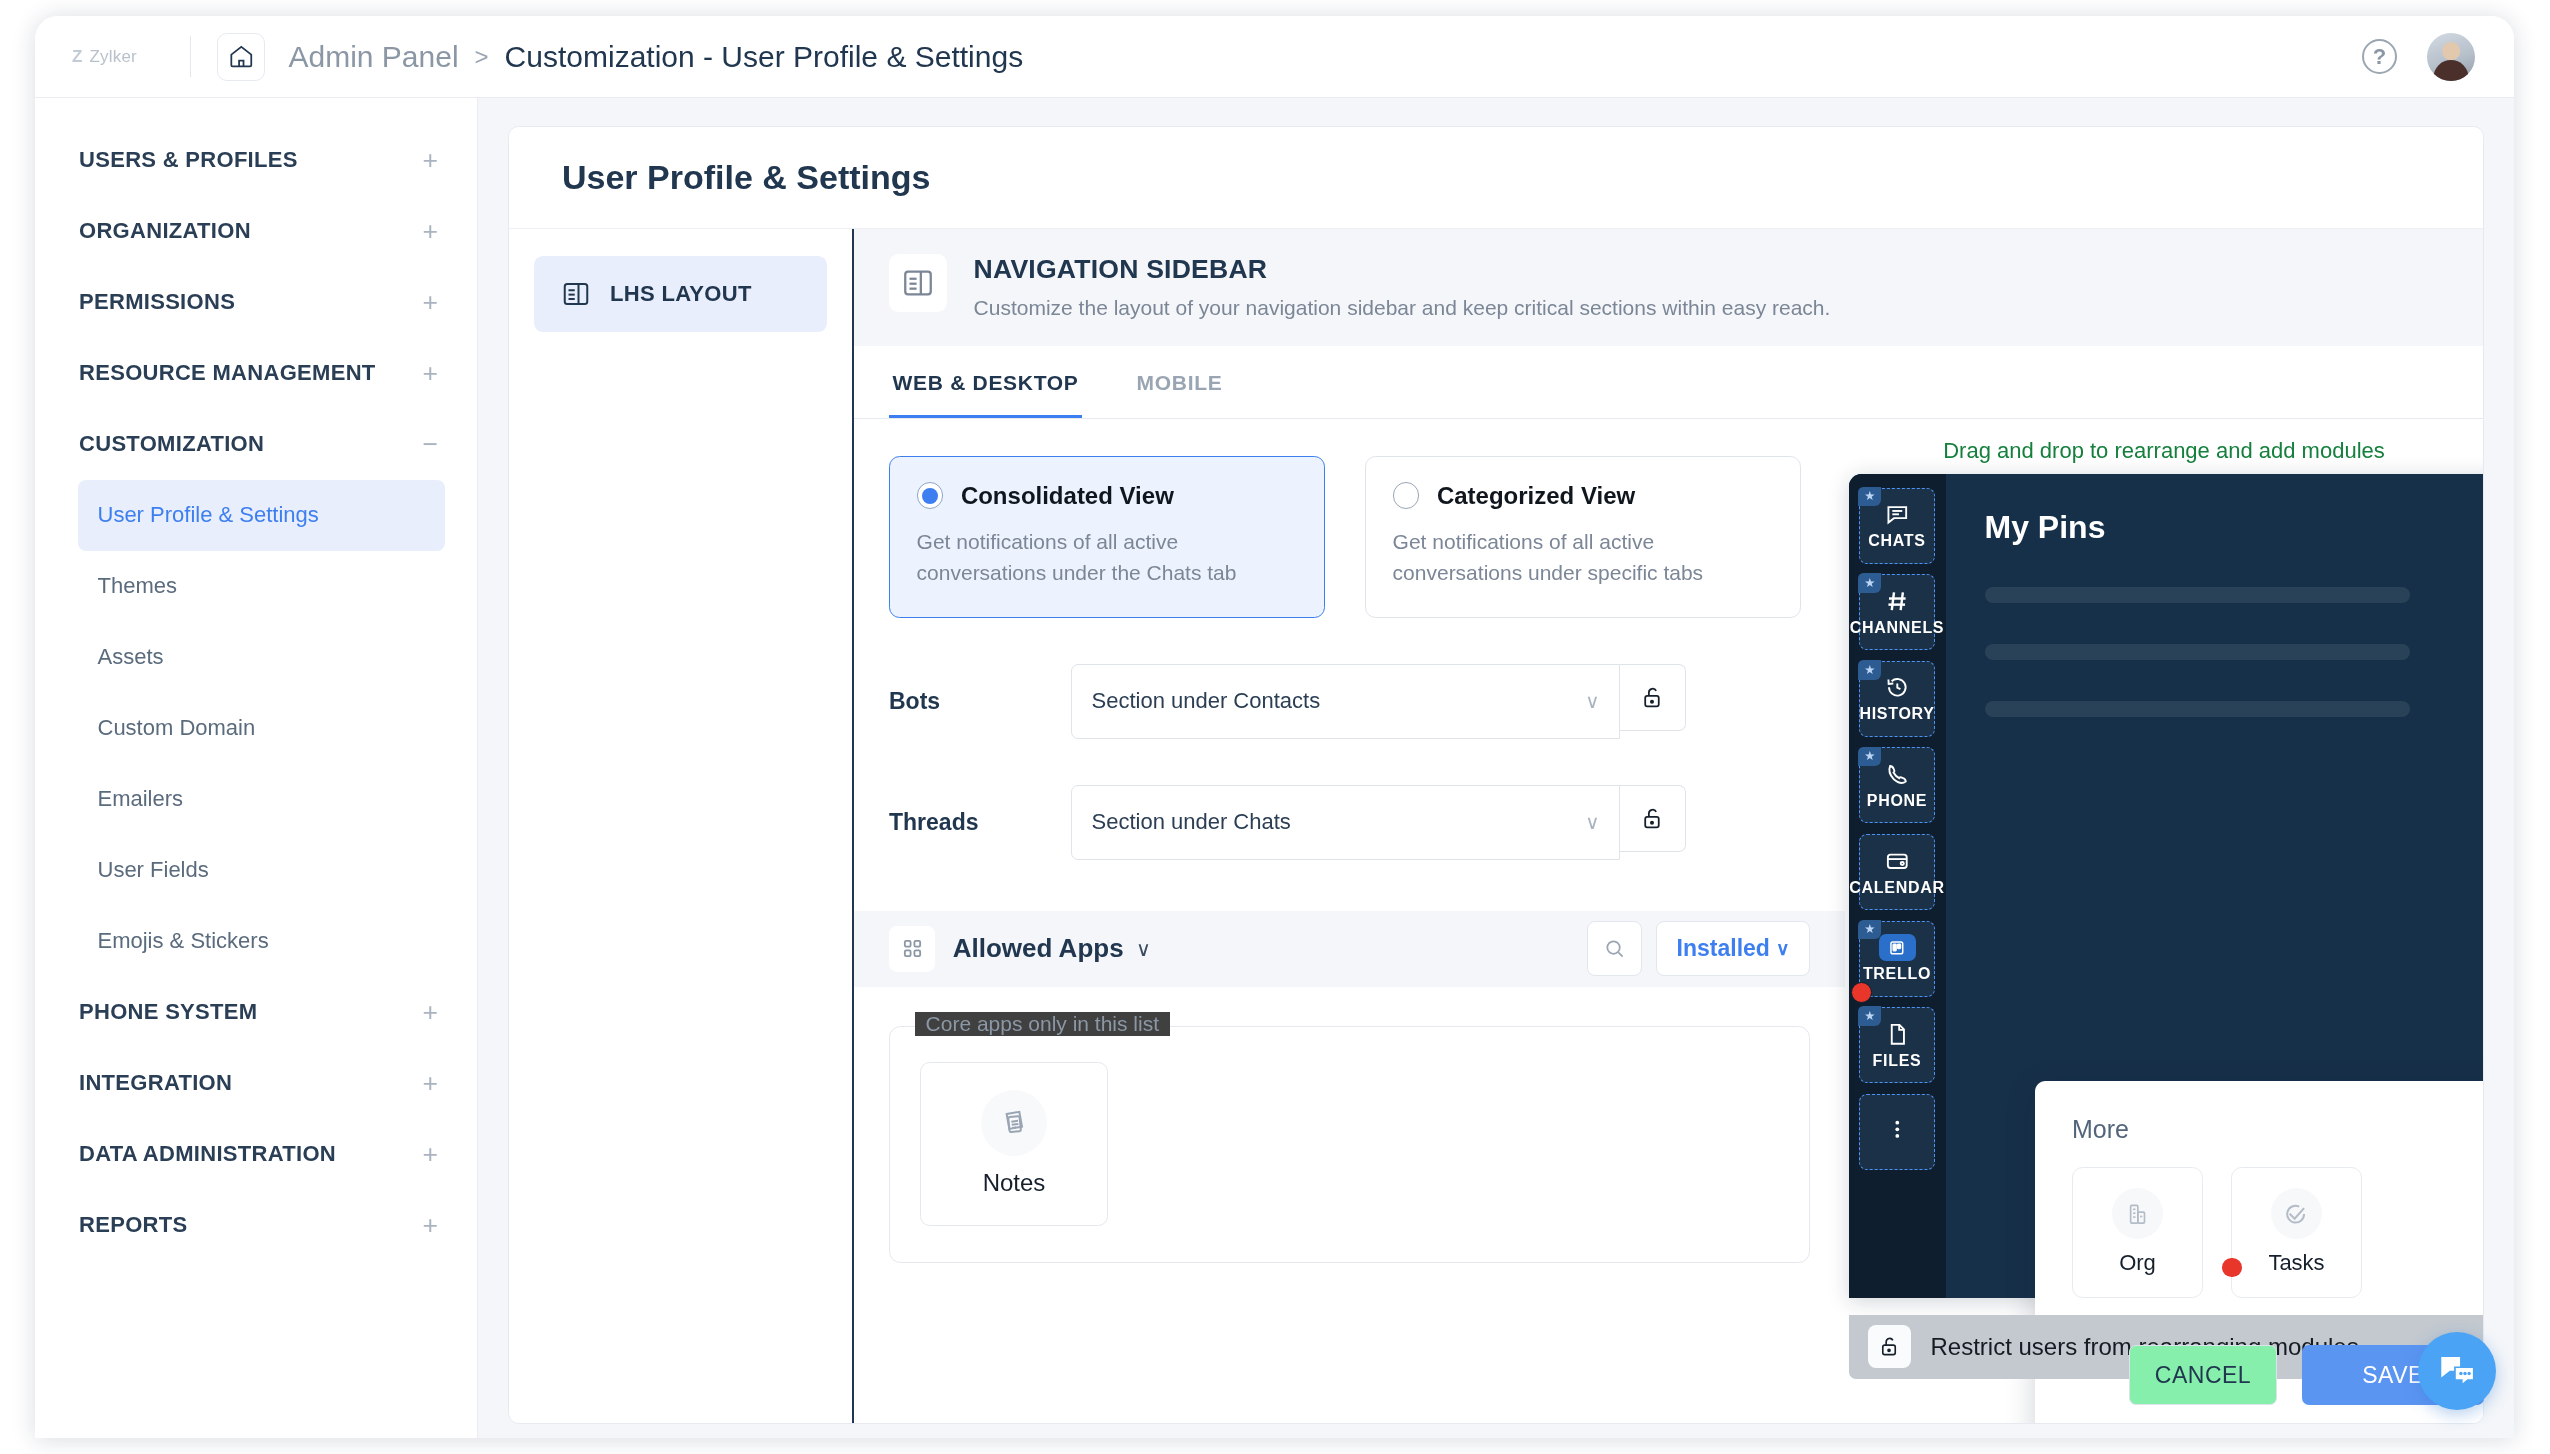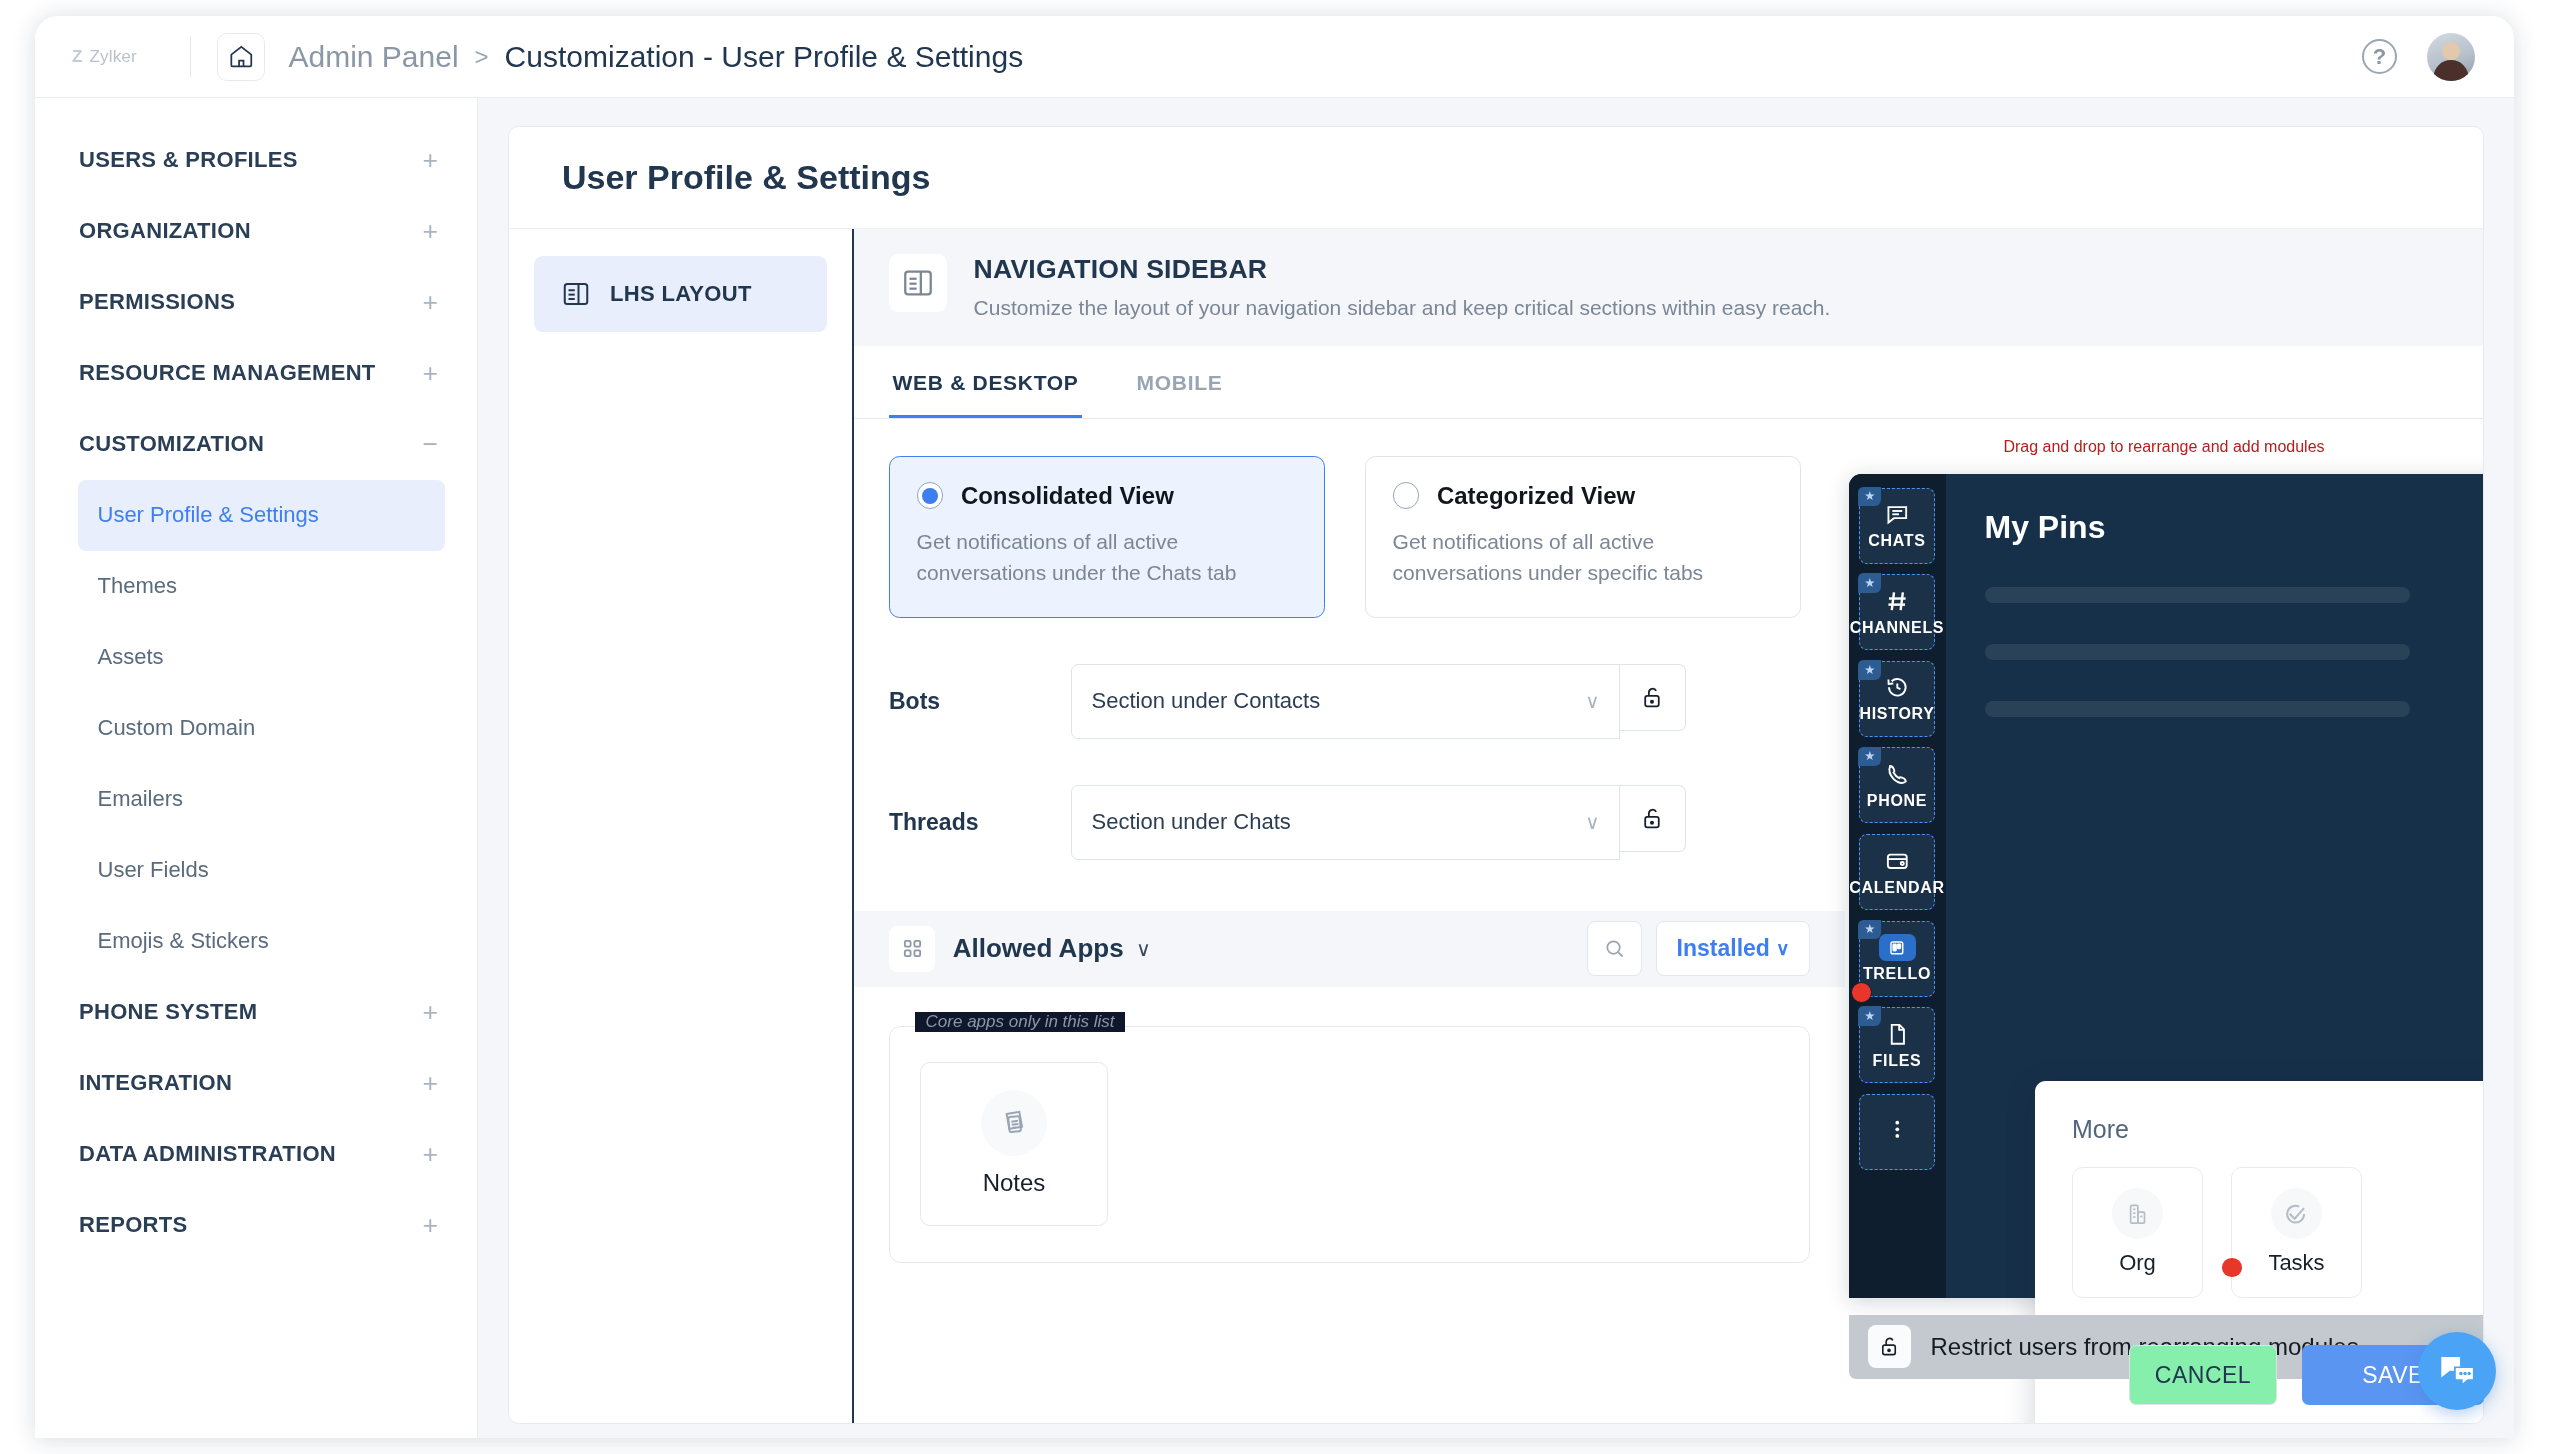--- a/index.html
+++ b/index.html
@@ -196,38 +196,38 @@
     display: flex; align-items: center; gap: 6px; padding: 0 19.5px;
     font-size: 23px; color: #3d7ff0; font-weight: 600;
   }
   .pill-btn .chev { color:#3d7ff0; font-size: 18.6px; }
 
   .fieldset {
     margin-top: 39px; border: 0.9px solid #e4e8ee; border-radius: 11.5px;
     padding: 0 30px 30px 30px; position: relative; height: 237px;
   }
   .fs-legend {
-    position: absolute; top: -15px; left: 25px; background: #0f172a;
-    padding: 0 10.6px; font-size: 17px; color: #8b97a5; font-style: italic;
+    position: absolute; top: -15px; left: 25px; background: #404040;
+    padding: 0 10.6px; font-size: 21px; color: #8b97a5;
   }
   .appcard {
     margin-top: 35px; width: 188px; height: 164px; border: 0.9px solid #e4e8ee;
     border-radius: 9.7px; display: flex; flex-direction: column;
     align-items: center; justify-content: center; gap: 12.4px; background:#fff;
   }
   .appcard .circ {
     width: 66px; height: 66px; border-radius: 50%; background: #f7f9fb;
     display: flex; align-items: center; justify-content: center;
   }
   .appcard .nm { font-size: 24px; color: #16202c; }
 
   
   .preview { width: 638px; flex: none; position: relative; }
   .drag-hint {
-    text-align: center; font-size: 16px; color: #b91c1c; padding-top: 19.5px;
+    text-align: center; font-size: 22px; color: #15803d; padding-top: 19.5px;
   }
   .mock {
     position: absolute; left: 3.5px; top: 55px; width: 661px; height: 824px;
     background: #122234; border-radius: 12.4px 0 0 0; display: flex;
     box-shadow: 0 3.5px 21px rgba(12,28,48,.18); overflow: hidden;
   }
   .mock-rail { width: 97px; background: #0f1e2e; padding: 14px 0 0 0; }
   .mod {
     width: 76px; margin: 0 auto 10.6px auto; height: 76px;
     border: 1.8px dashed #4d94f7; border-radius: 8px; background: #1b3147;

